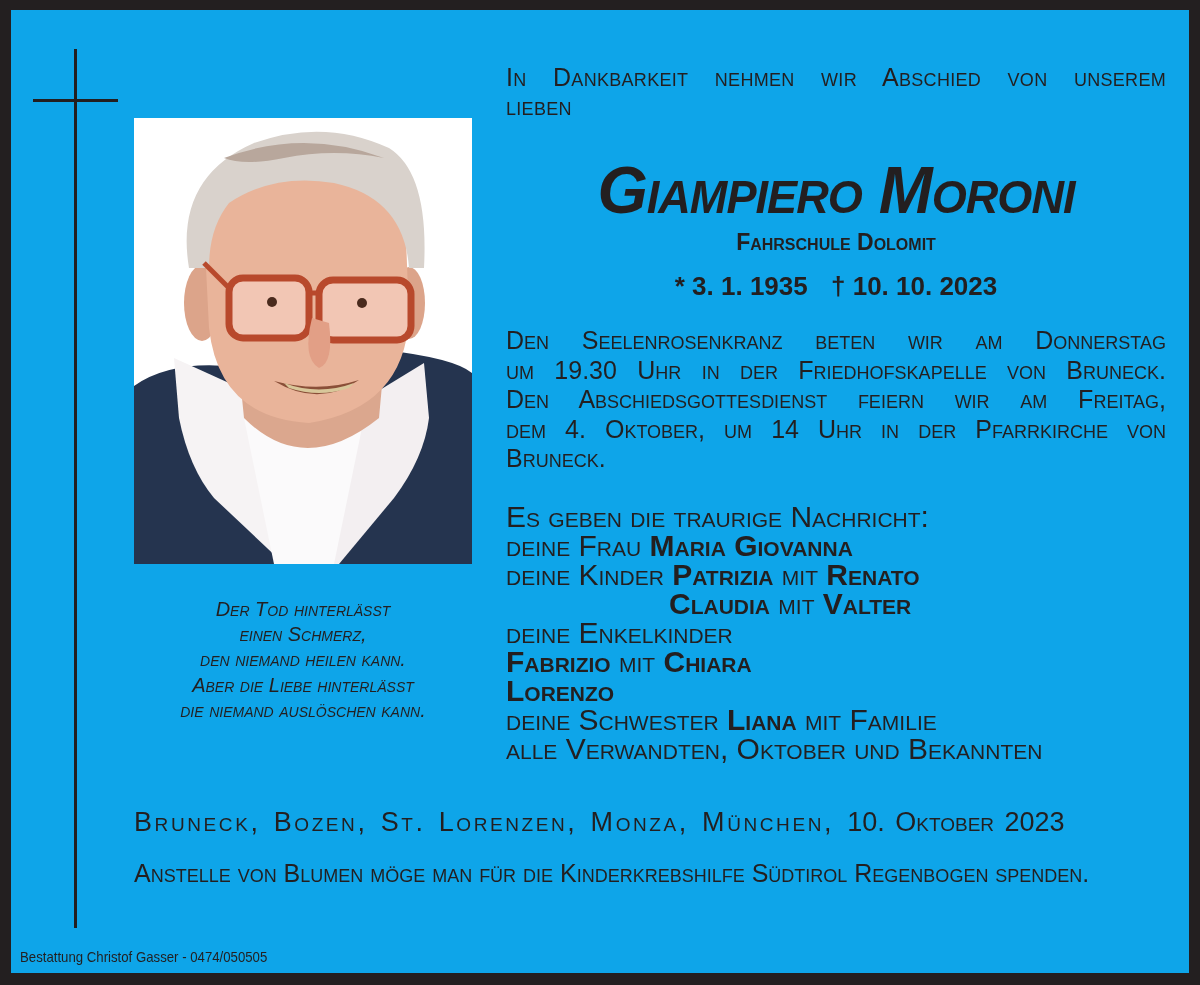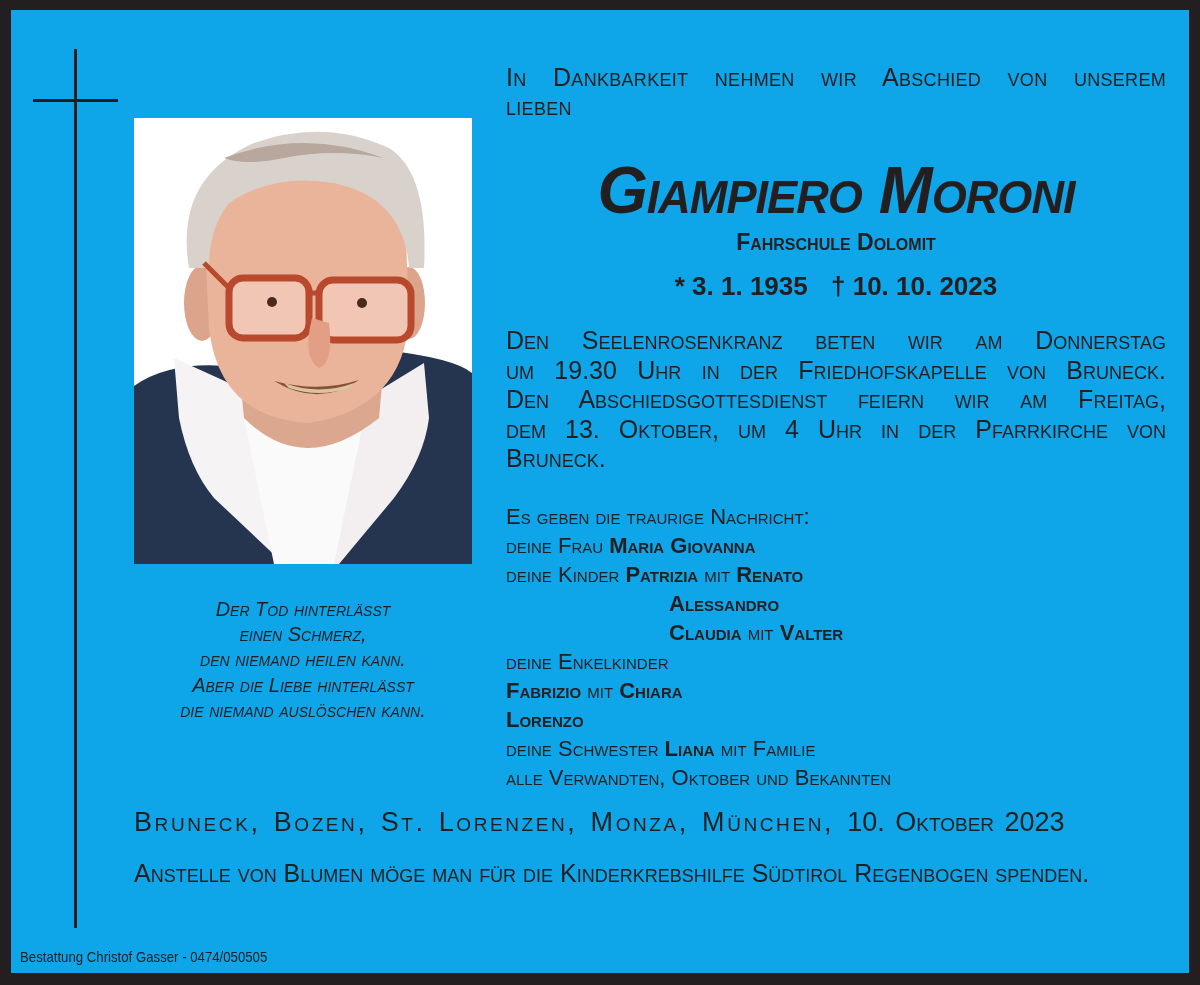--- a/index.html
+++ b/index.html
@@ -11,21 +11,21 @@
   .cross-h{position:absolute;left:22px;top:89px;width:85px;height:3px;background:#231f20;}
   .photo{position:absolute;left:123px;top:108px;width:338px;height:446px;overflow:hidden;background:#fff;}
   .intro{left:495px;top:53px;width:660px;font-size:25px;line-height:29px;text-align:justify;text-align-last:left;letter-spacing:0.3px;word-spacing:5px;}
   .name{left:495px;top:140px;width:660px;text-align:center;font-size:66px;font-weight:bold;font-style:italic;line-height:80px;letter-spacing:-1px;transform:scaleX(0.98);}
   .sub{left:495px;top:218px;width:660px;text-align:center;font-size:23px;font-weight:bold;line-height:28px;}
   .dates{left:495px;top:260px;width:660px;text-align:center;font-size:26px;font-weight:bold;line-height:32px;}
   .dates span{display:inline-block;margin:0 8px;}
   .para{left:495px;top:316px;width:660px;font-size:25px;line-height:29.5px;text-align:justify;text-align-last:left;}
   .para .line{display:block;text-align:justify;text-align-last:justify;}
   .para .line.last{text-align-last:left;}
-  .fam{left:495px;top:492px;width:660px;font-size:22px;line-height:29px;}
+  .fam{left:495px;top:492px;width:660px;font-size:30px;line-height:29px;}
   .fam .row{white-space:nowrap;height:29px;}
   .fam .indent{padding-left:163px;}
   .fam b{font-weight:bold;}
   .quote{left:123px;top:587px;width:338px;text-align:center;font-size:20px;line-height:25.2px;font-style:italic;}
   .places{left:123px;top:796px;width:1040px;font-size:27px;line-height:32px;letter-spacing:2.6px;word-spacing:3px;}
   .places .tail{letter-spacing:0;}
   .donate{left:123px;top:848px;width:1040px;font-size:25px;line-height:30px;}
   .footer{left:9px;top:937px;font-size:15px;line-height:20px;transform:scaleX(0.88);transform-origin:left center;}
 </style>
 </head>
@@ -84,38 +84,35 @@
 
   <div class="abs dates">
     <span>* 3. 1. 1935</span>
     <span>† 10. 10. 2023</span>
   </div>
 
   <div class="abs para sc">
     <span class="line">Den Seelenrosenkranz beten wir am Donnerstag</span>
     <span class="line">um 19.30 Uhr in der Friedhofskapelle von Bruneck.</span>
     <span class="line">Den Abschiedsgottesdienst feiern wir am Freitag,</span>
-    <span class="line">dem 13. Oktober, um 4 Uhr in der Pfarrkirche von</span>
+    <span class="line">dem 4. Oktober, um 14 Uhr in der Pfarrkirche von</span>
     <span class="line last">Bruneck.</span>
   </div>
 
   <div class="abs fam sc">
     <div class="row">Es geben die traurige Nachricht:</div>
     <div class="row">
       <span>deine Frau</span>
       <b>Maria Giovanna</b>
     </div>
     <div class="row">
       <span>deine Kinder</span>
       <b>Patrizia</b>
       <span>mit</span>
       <b>Renato</b>
-    </div>
-    <div class="row indent">
-      <b>Alessandro</b>
     </div>
     <div class="row indent">
       <b>Claudia</b>
       <span>mit</span>
       <b>Valter</b>
     </div>
     <div class="row">deine Enkelkinder</div>
     <div class="row">
       <b>Fabrizio</b>
       <span>mit</span>

